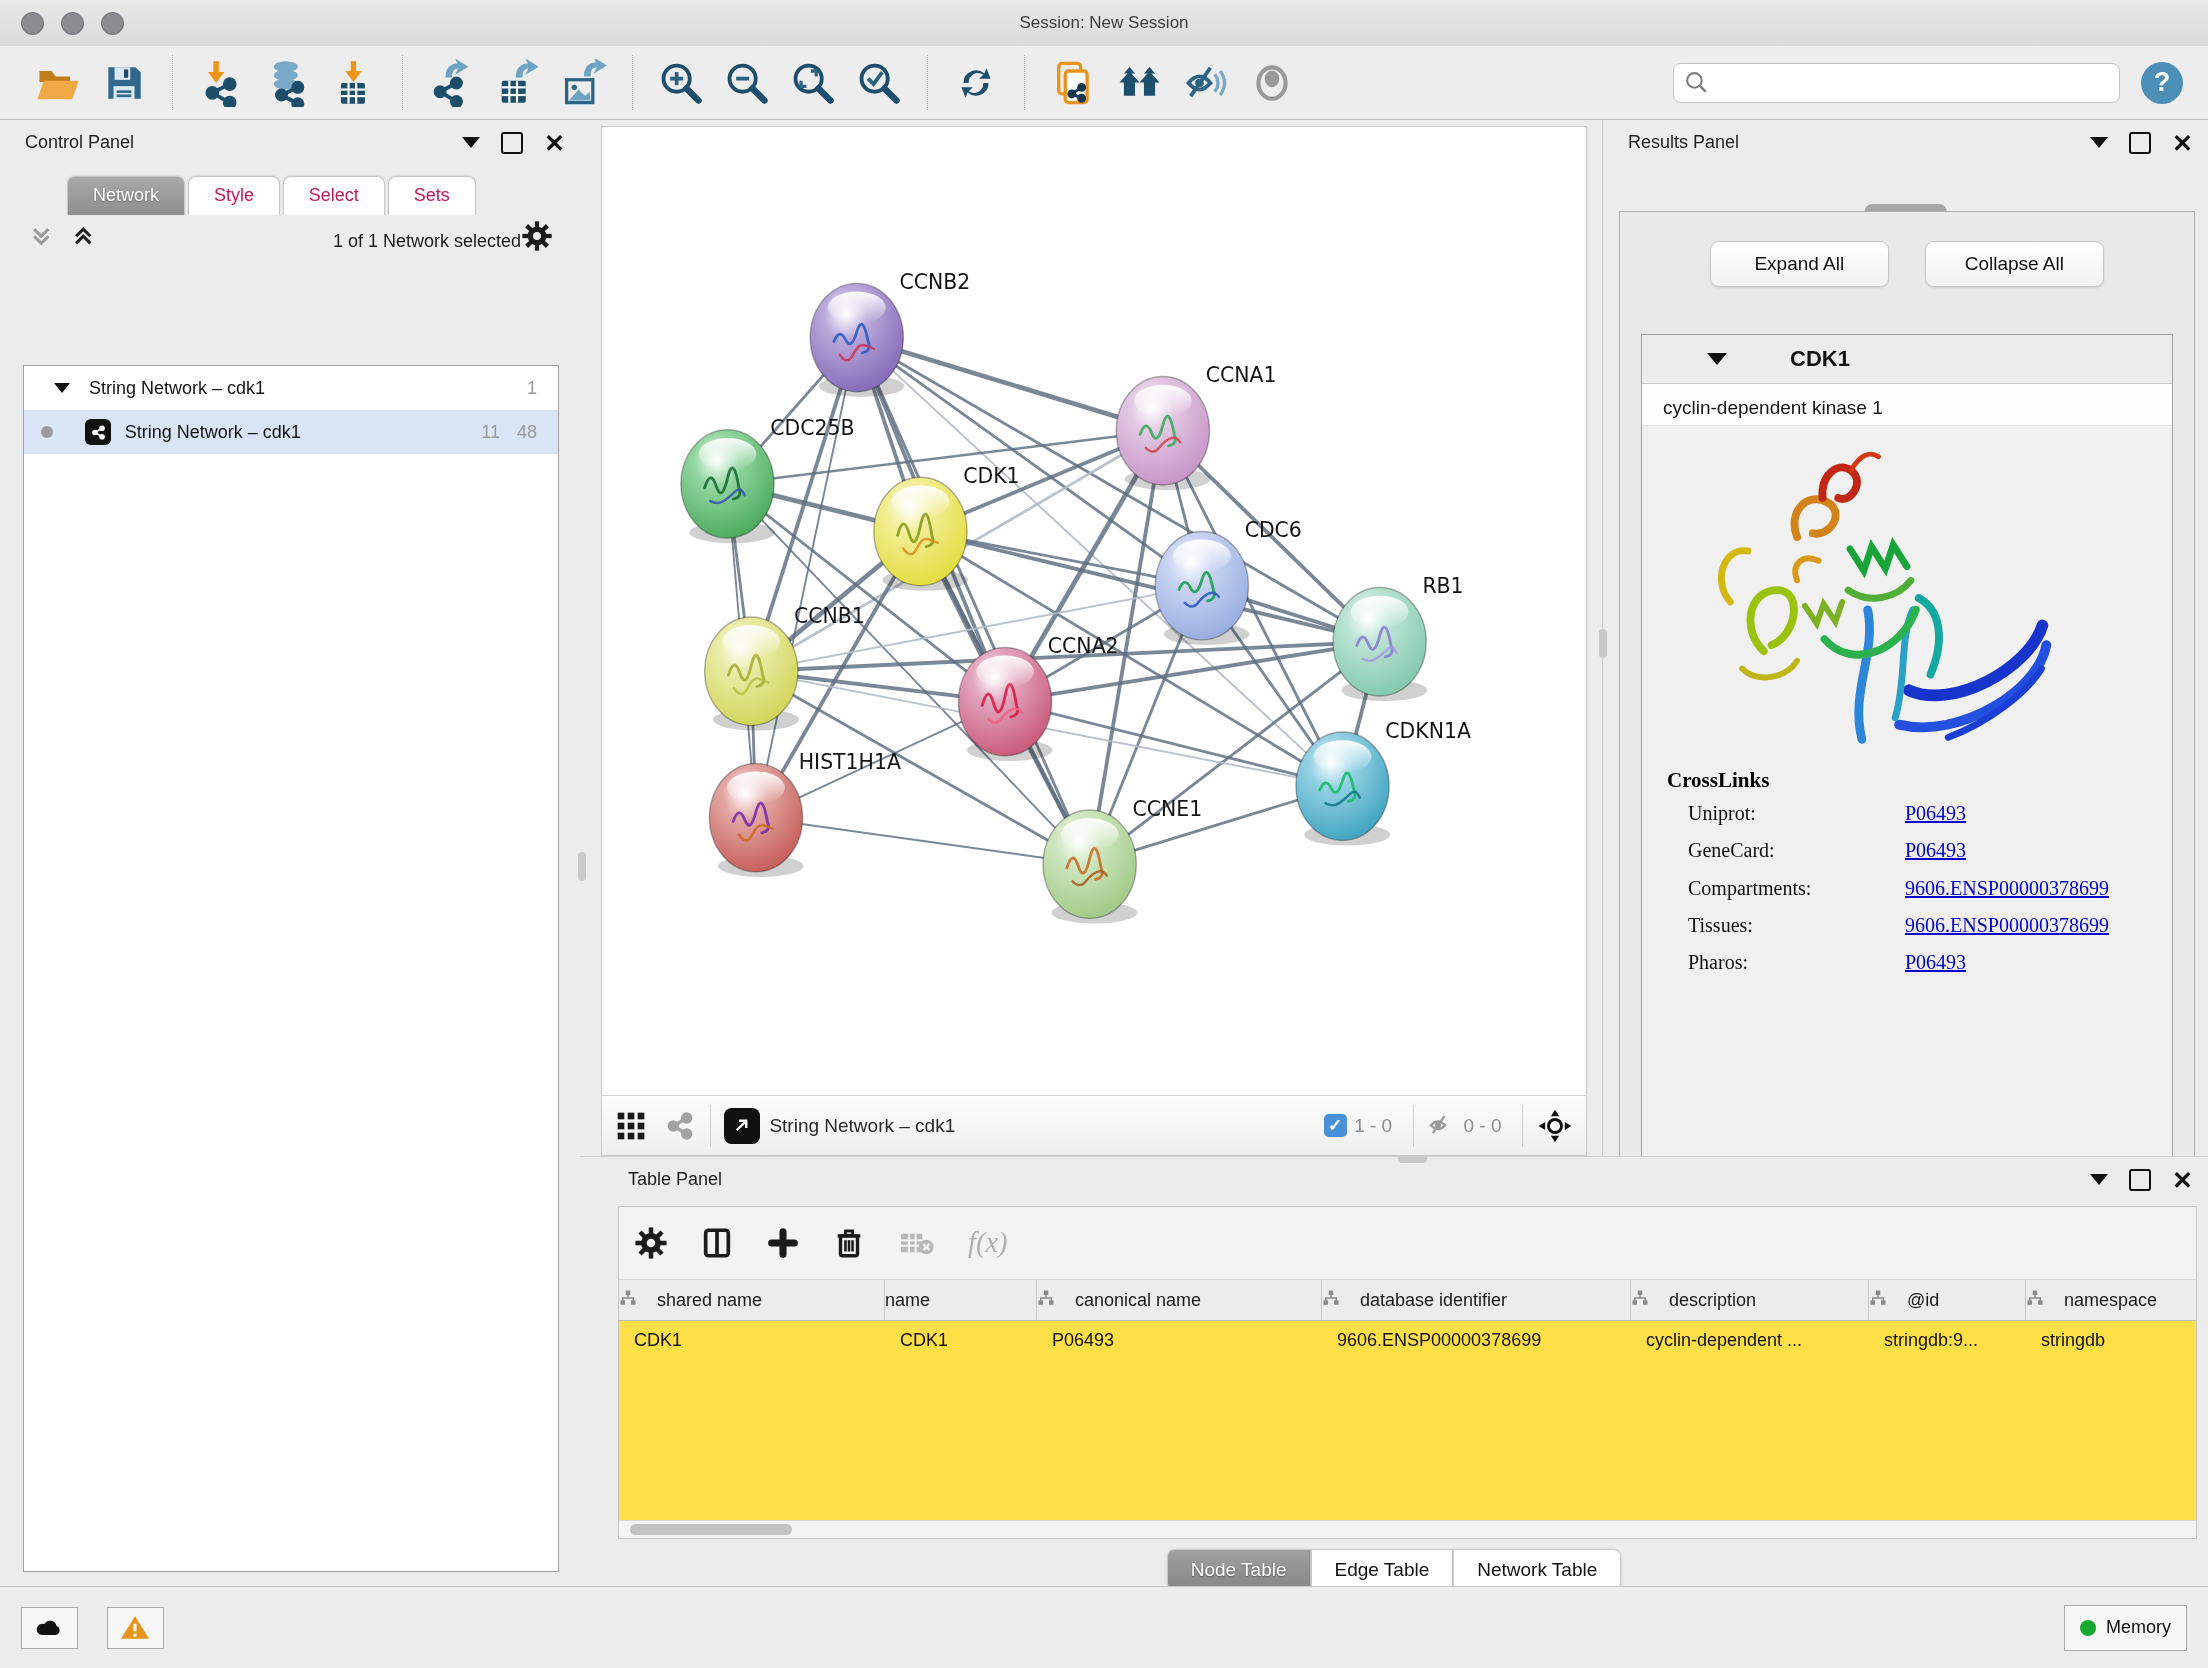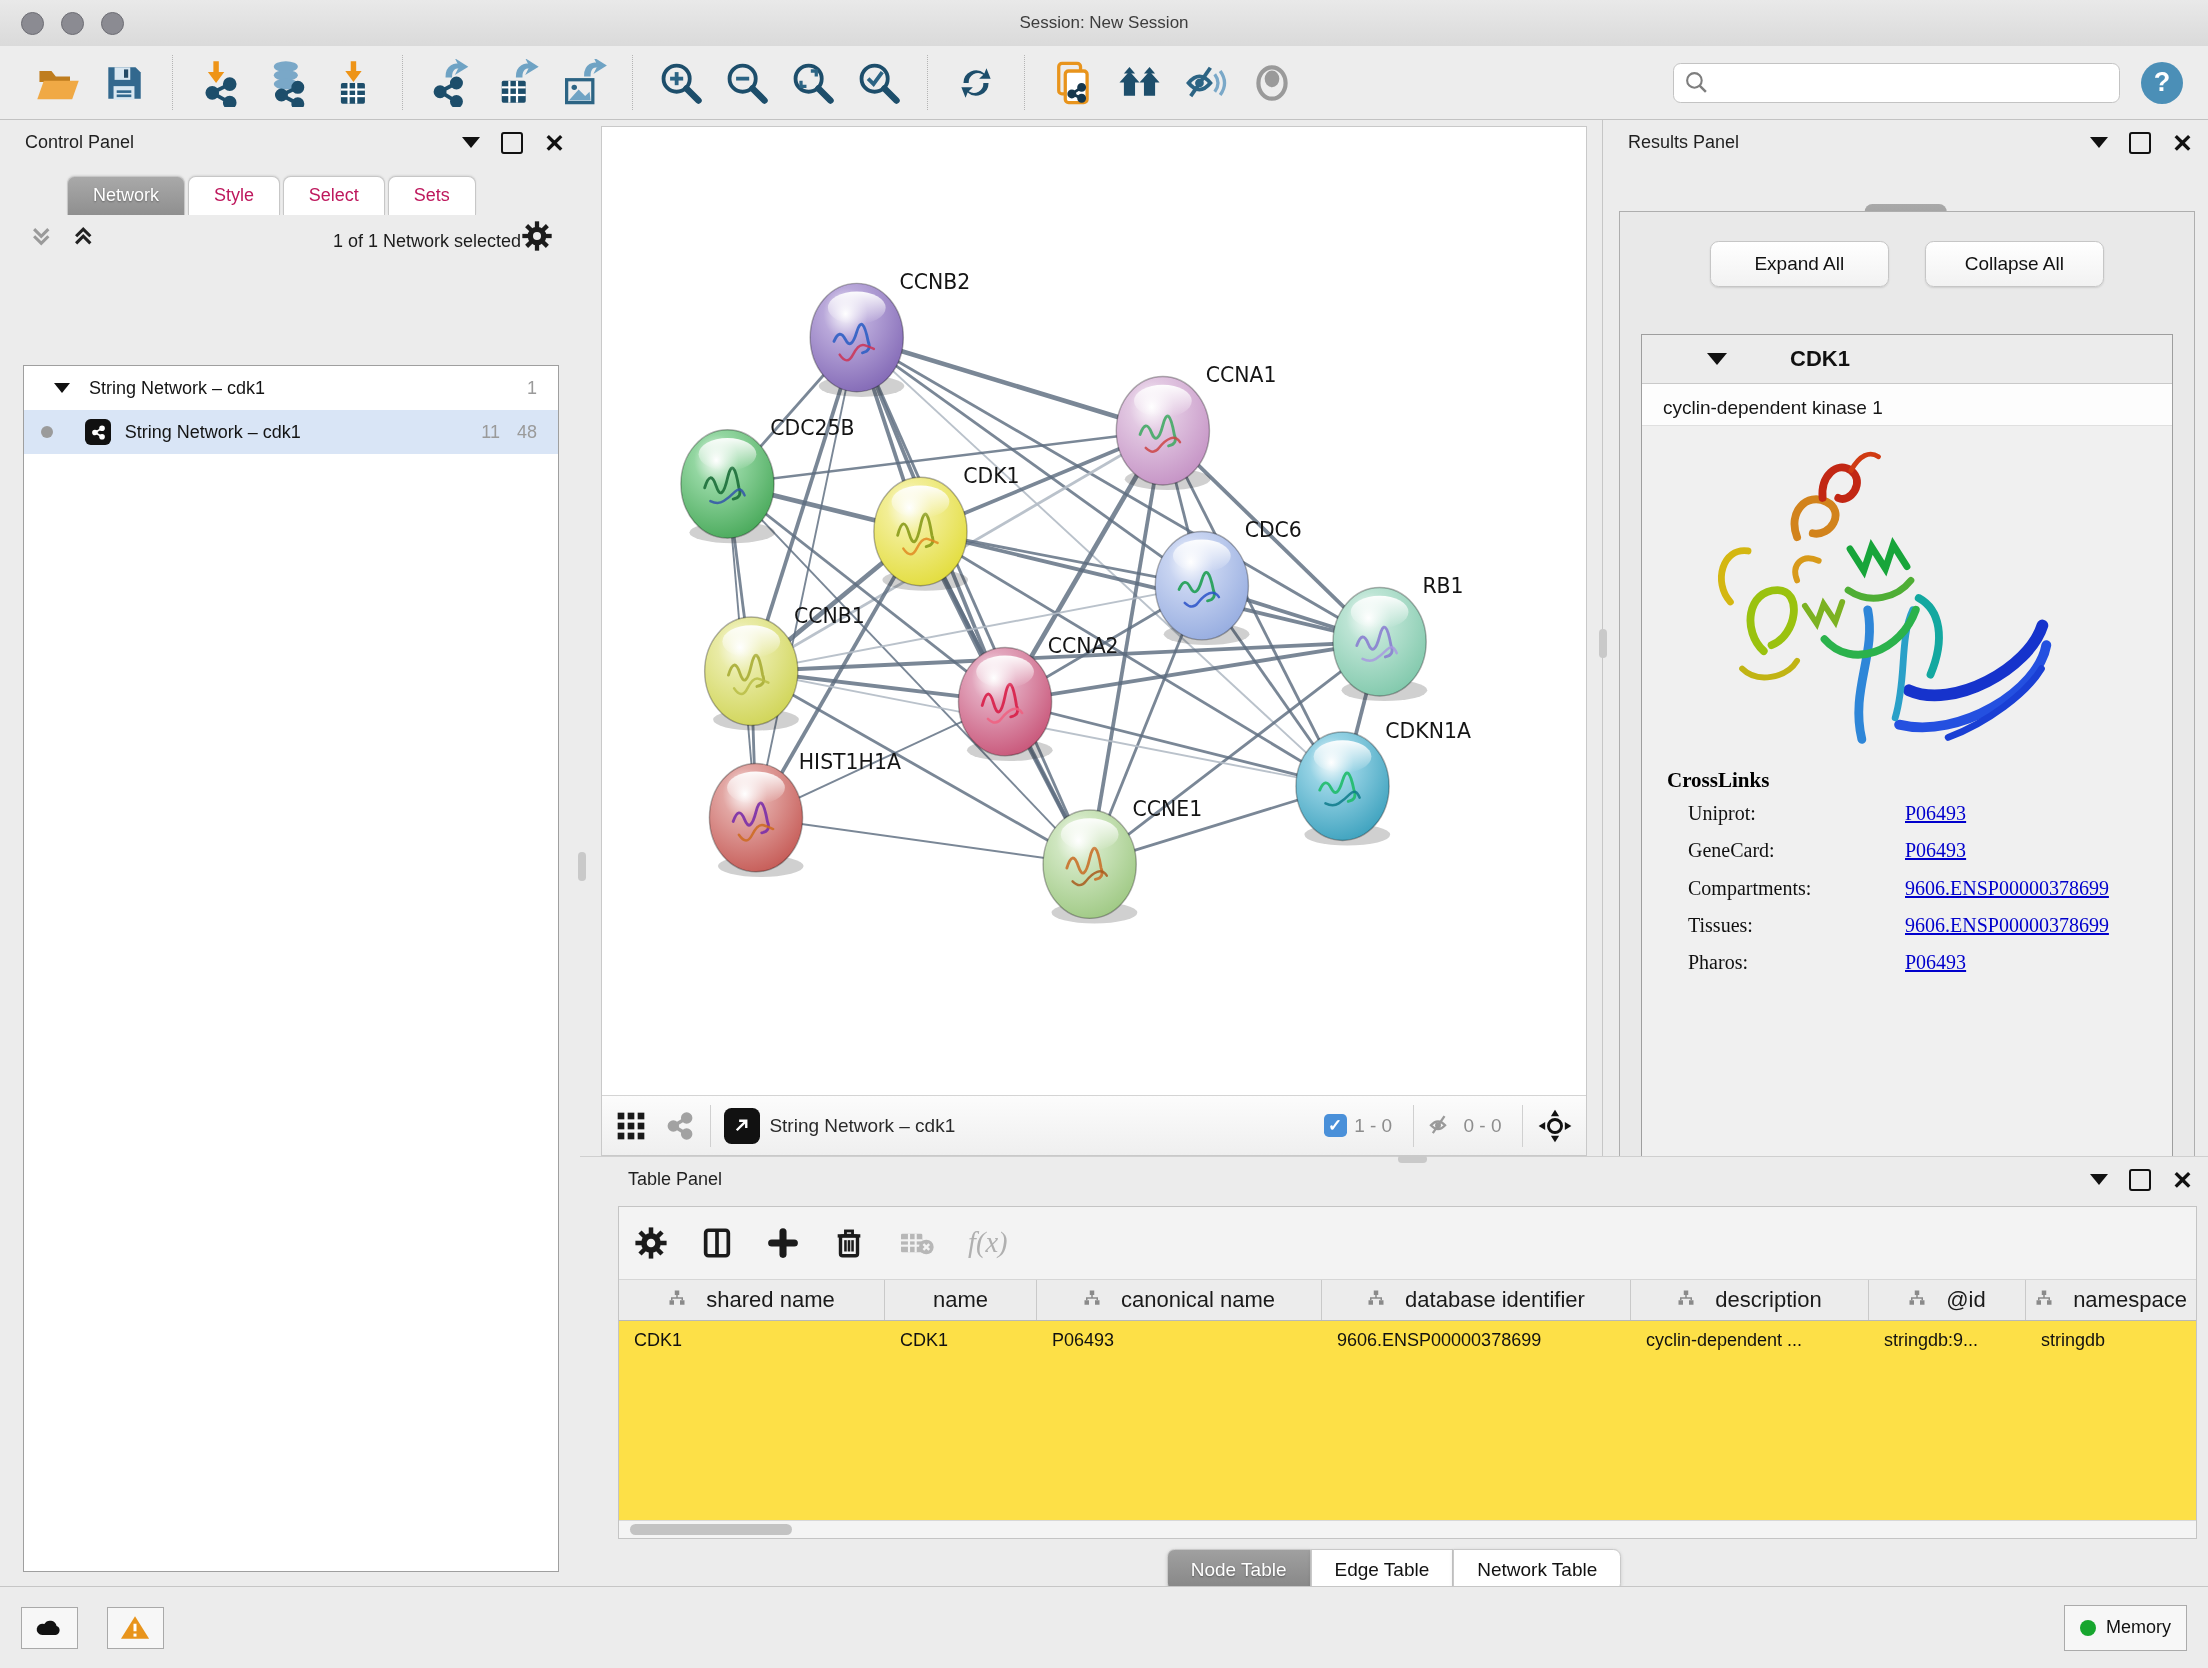--- a/index.html
+++ b/index.html
@@ -93,21 +93,21 @@
   .cl-row{display:flex;font-size:20px;margin-bottom:14.3px;}
   .cl-label{width:238px;color:#111;padding-left:21px;box-sizing:border-box;}
   .cl-value{color:#0000cc;text-decoration:underline;cursor:pointer;}
 
   
   .tp-box{position:absolute;left:38px;right:11.4px;top:49px;height:331px;background:#fde047;border:1px solid #c4c4c4;
     display:flex;flex-direction:column;}
   .tp-toolbar{height:72px;background:#f3f3f3;display:flex;align-items:center;padding:0 15px;gap:32px;}
   .tp-table{flex:1;overflow:hidden;}
   .tp-headrow{display:flex;height:40px;background:#ececec;border-top:1px solid #d6d6d6;border-bottom:1.9px solid #b9b9b9;}
-  .tp-col{display:flex;align-items:center;justify-content:center;gap:20px;font-size:22px;color:#1a1a1a;
+  .tp-col{display:flex;align-items:center;justify-content:flex-start;gap:20px;font-size:18px;color:#1a1a1a;
     border-right:1px solid #c9c9c9;box-sizing:border-box;overflow:hidden;white-space:nowrap;flex:none;}
   .tp-datarow{display:flex;height:38px;}
   .tp-cell{display:flex;align-items:center;font-size:18px;color:#111;padding-left:15px;box-sizing:border-box;
     overflow:hidden;white-space:nowrap;flex:none;}
   .tp-scroll{height:17px;background:#f4f4f4;border-top:1px solid #d8d8d8;display:flex;align-items:center;}
   .tp-thumb{width:162px;height:10.5px;border-radius:5.7px;background:#c3c3c3;margin-left:11.4px;}
   .tp-tabs{position:absolute;left:0;right:0;top:392px;display:flex;justify-content:center;}
   .tp-tab{height:40px;padding:0 23px;display:flex;align-items:center;font-size:19px;background:#fff;
     border:1px solid #c9c9c9;color:#111;cursor:pointer;box-shadow:0 1.9px 3.8px rgba(0,0,0,.15);}
   .tp-tab:first-child{border-radius:7.6px 0 0 7.6px;}

